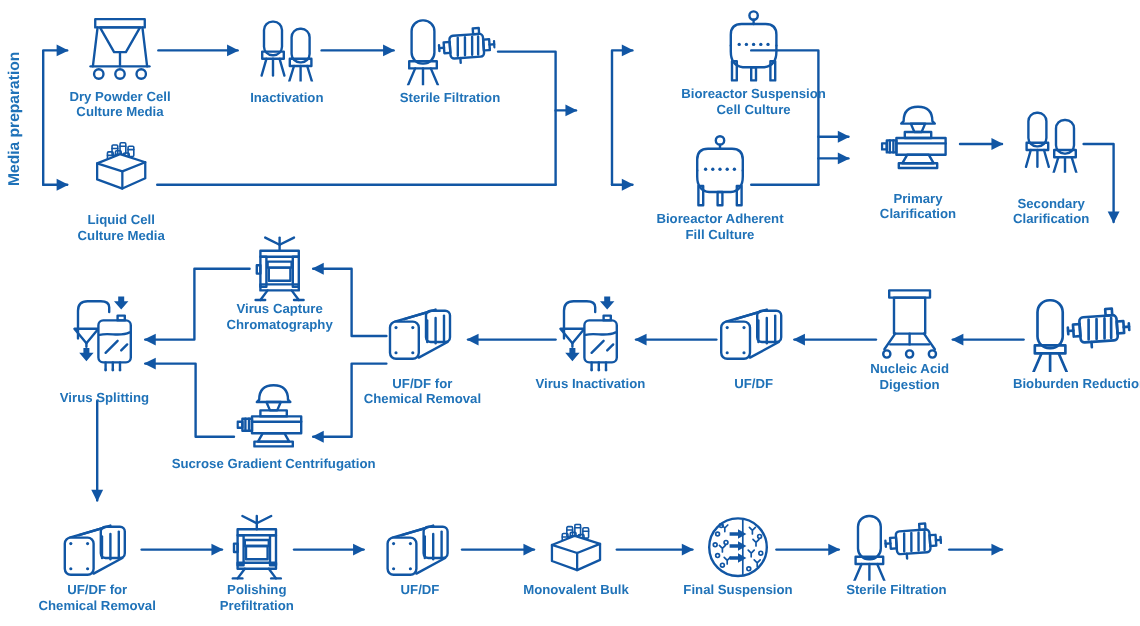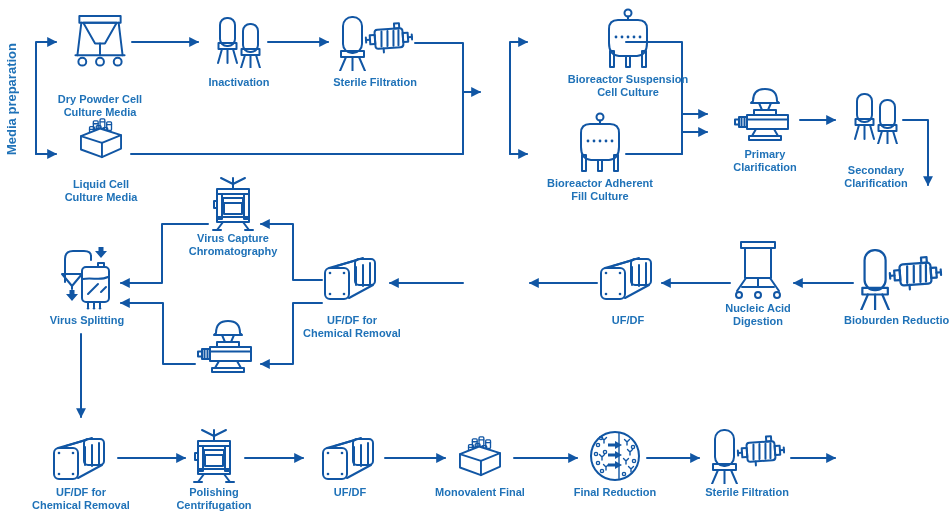--- a/index.html
+++ b/index.html
@@ -276,21 +276,21 @@
     <path d="M647,458 H699" marker-end="url(#arr)"></path>
     <path d="M791,458 H835" marker-end="url(#arr)"></path>
   </svg>
 
   <div class="vlabel">Media preparation</div>
 
   <div class="node" style="left:40px;top:14px;width:120px">
     <svg class="icon" width="56" height="57">
         <use href="#sym-hopper"></use>
       </svg>
-    <div class="lbl" style="margin-top:22px">Dry Powder Cell
+    <div class="lbl" style="margin-top:4px">Dry Powder Cell
 Culture Media</div>
   </div>
 
   <div class="node" style="left:41px;top:118px;width:120px">
     <svg class="icon" width="52" height="42">
         <use href="#sym-box"></use>
       </svg>
     <div class="lbl" style="margin-top:18px">Liquid Cell
 Culture Media</div>
   </div>
@@ -322,21 +322,21 @@
         <use href="#sym-bioreactor"></use>
       </svg>
     <div class="lbl" style="margin-top:3px">Bioreactor Adherent
 Fill Culture</div>
   </div>
 
   <div class="node" style="left:710px;top:86px;width:110px">
     <svg class="icon" width="62" height="58">
         <use href="#sym-centrifuge"></use>
       </svg>
-    <div class="lbl" style="margin-top:4px">Primary
+    <div class="lbl" style="margin-top:16px">Primary
 Clarification</div>
   </div>
 
   <div class="node" style="left:821px;top:92px;width:110px">
     <svg class="icon" width="46" height="52">
         <use href="#sym-filter-duo"></use>
       </svg>
     <div class="lbl" style="margin-top:20px">Secondary
 Clarification</div>
   </div>
@@ -356,85 +356,92 @@
 Digestion</div>
   </div>
 
   <div class="node" style="left:588px;top:252px;width:80px">
     <svg class="icon" width="58" height="50">
         <use href="#sym-cassette"></use>
       </svg>
     <div class="lbl" style="margin-top:12px">UF/DF</div>
   </div>
 
+  <div class="node" style="left:427px;top:246px;width:130px">
+    <svg class="icon" width="54" height="64">
+        <use href="#sym-bag"></use>
+      </svg>
+    <div class="lbl" style="margin-top:4px">Virus Inactivation</div>
+  </div>
 
   <div class="node" style="left:287px;top:252px;width:130px">
     <svg class="icon" width="58" height="50">
         <use href="#sym-cassette"></use>
       </svg>
     <div class="lbl" style="margin-top:12px">UF/DF for
 Chemical Removal</div>
   </div>
 
-  <div class="node" style="left:163px;top:176px;width:140px">
+  <div class="node" style="left:163px;top:196px;width:140px">
     <svg class="icon" width="46" height="56">
         <use href="#sym-press"></use>
       </svg>
     <div class="lbl" style="margin-top:0px">Virus Capture
 Chromatography</div>
   </div>
 
   <div class="node" style="left:118px;top:318px;width:220px">
     <svg class="icon" width="62" height="58">
         <use href="#sym-centrifuge"></use>
       </svg>
+    <div class="lbl" style="margin-top:5px">Sucrose Gradient Centrifugation</div>
   </div>
 
   <div class="node" style="left:32px;top:246px;width:110px">
     <svg class="icon" width="54" height="64">
         <use href="#sym-bag"></use>
       </svg>
-    <div class="lbl" style="margin-top:4px">Virus Splitting</div>
+    <div class="lbl" style="margin-top:16px">Virus Splitting</div>
   </div>
 
   <div class="node" style="left:16px;top:432px;width:130px">
     <svg class="icon" width="58" height="50">
         <use href="#sym-cassette"></use>
       </svg>
     <div class="lbl" style="margin-top:4px">UF/DF for
 Chemical Removal</div>
   </div>
 
   <div class="node" style="left:149px;top:428px;width:130px">
     <svg class="icon" width="46" height="56">
         <use href="#sym-press"></use>
       </svg>
     <div class="lbl" style="margin-top:2px">Polishing
-Centrifugation</div>
+Prefiltration</div>
   </div>
 
   <div class="node" style="left:310px;top:432px;width:80px">
     <svg class="icon" width="58" height="50">
         <use href="#sym-cassette"></use>
       </svg>
     <div class="lbl" style="margin-top:4px">UF/DF</div>
   </div>
 
   <div class="node" style="left:415px;top:436px;width:130px">
     <svg class="icon" width="52" height="42">
         <use href="#sym-box"></use>
       </svg>
-    <div class="lbl" style="margin-top:8px">Monovalent Final</div>
+    <div class="lbl" style="margin-top:8px">Monovalent Bulk</div>
   </div>
 
   <div class="node" style="left:553px;top:430px;width:124px">
     <svg class="icon" width="52" height="52">
         <use href="#sym-formulator"></use>
       </svg>
-    <div class="lbl" style="margin-top:4px">Final Reduction</div>
+    <div class="lbl" style="margin-top:4px">Final Suspension</div>
   </div>
 
   <div class="node" style="left:687px;top:428px;width:120px">
     <svg class="icon" width="76" height="56">
         <use href="#sym-filter-capsule"></use>
       </svg>
     <div class="lbl" style="margin-top:2px">Sterile Filtration</div>
   </div>
 
 

